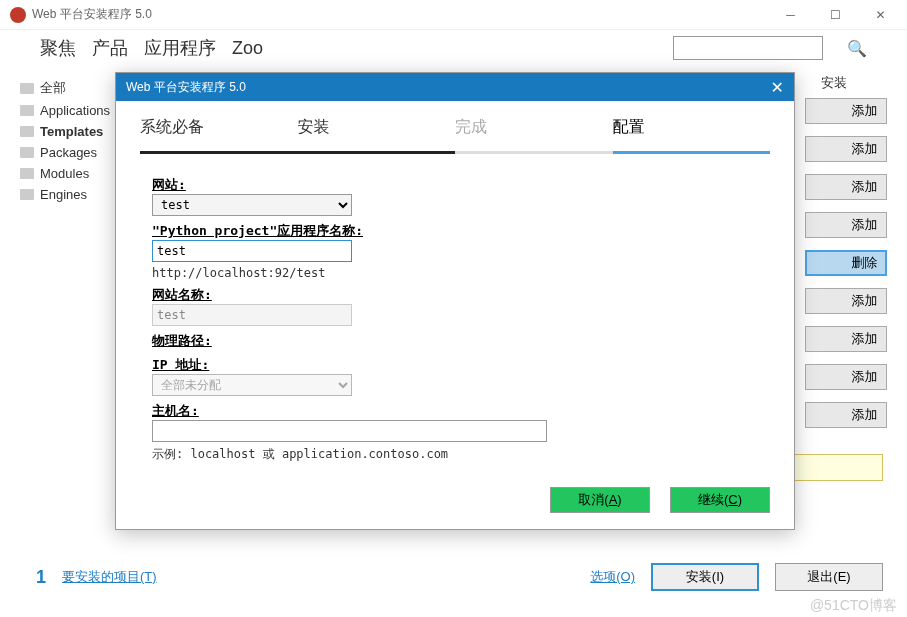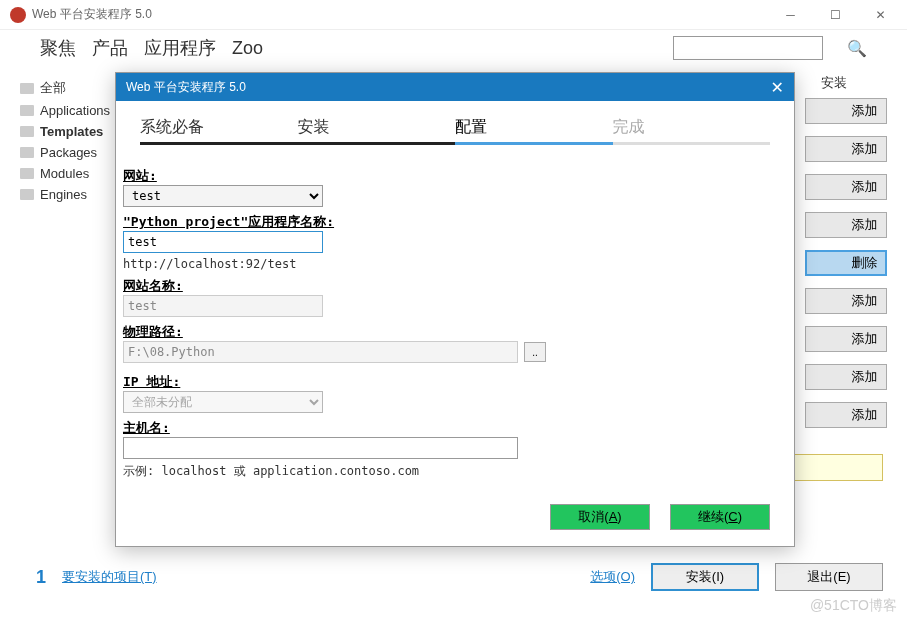--- a/index.html
+++ b/index.html
@@ -39,26 +39,26 @@
     .bottom-bar .btn.primary { border: 2px solid #3090d0; }
     .watermark { position: absolute; bottom: 2px; right: 10px; color: #ccc; font-size: 14px; }
     
     
     .dialog { position: absolute; left: 115px; top: 72px; width: 680px; background: #fff; border: 1px solid #999; box-shadow: 0 4px 20px rgba(0,0,0,0.25); z-index: 100; }
     .dlg-title { height: 28px; background: #1979bf; color: #fff; display: flex; align-items: center; padding: 0 10px; font-size: 12px; }
     .dlg-title .spacer { flex: 1; }
     .dlg-title .close { cursor: pointer; font-size: 16px; }
     
     .steps { display: flex; padding: 16px 24px 8px; gap: 0; }
-    .step { flex: 1; font-size: 16px; color: #333; border-bottom: 3px solid #222; padding-bottom: 4px; text-align: left; }
+    .step { flex: 1; font-size: 16px; color: #333; border-bottom: 3px solid #222; padding-bottom: 13px; text-align: left; }
     .step.active { color: #000; font-weight: 500; }
     .step.active3 { border-bottom-color: #4aa0e0; }
     .step.done { color: #aaa; border-bottom-color: #ddd; }
     
-    .form { padding: 8px 7px 12px; font-family: SimSun, monospace; }
+    .form { padding: 8px 36px 12px; font-family: SimSun, monospace; }
     .field-label { font-weight: bold; font-size: 13px; text-decoration: underline; margin-top: 6px; }
     .field-row { margin-bottom: 4px; }
     .sel-input { width: 200px; height: 22px; border: 1px solid #999; background: #f4f4f4; font-family: SimSun, monospace; font-size: 12px; padding: 0 4px; }
     .txt-input { width: 200px; height: 22px; border: 1px solid #3090d0; padding: 0 4px; font-family: SimSun, monospace; font-size: 12px; }
     .txt-ro { width: 395px; height: 22px; border: 1px solid #ccc; background: #f4f4f4; padding: 0 4px; font-family: SimSun, monospace; font-size: 12px; color: #888; }
     .txt-ro.short { width: 200px; }
     .txt-ro.port { width: 78px; }
     .url-text { font-family: SimSun, monospace; font-size: 12px; color: #333; margin: 2px 0 6px; }
     .example { font-family: SimSun, monospace; font-size: 12px; color: #333; margin-top: 4px; }
     .path-row { display: flex; gap: 6px; align-items: center; }
@@ -172,22 +172,22 @@
 <div class="dialog">
   <div class="dlg-title">
     <span>Web 平台安装程序 5.0</span>
     <span class="spacer"></span>
     <span class="close">✕</span>
   </div>
 
   <div class="steps">
     <div class="step">系统必备</div>
     <div class="step">安装</div>
+    <div class="step done">完成</div>
     <div class="step active active3">配置</div>
-    <div class="step done">完成</div>
   </div>
 
   <div class="form">
     <div class="field-label">网站:</div>
     <div class="field-row">
       <select class="sel-input">
         <option>test</option>
       </select>
     </div>
 
@@ -196,24 +196,20 @@
       <input class="txt-input" value="test" style="">
     </div>
     <div class="url-text">http://localhost:92/test</div>
 
     <div class="field-label">网站名称:</div>
     <div class="field-row">
       <input class="txt-ro short" readonly="" value="test" style="">
     </div>
 
     <div class="field-label">物理路径:</div>
-    <div class="field-row path-row">
-      <input class="txt-ro" readonly="" value="F:\08.Python" style="">
-      <button class="browse-btn">..</button>
-    </div>
 
     <div class="ip-port-row">
       <div>
         <div class="field-label">IP 地址:</div>
         <select class="sel-input" disabled="">
           <option>全部未分配</option>
         </select>
       </div>
     </div>
 

